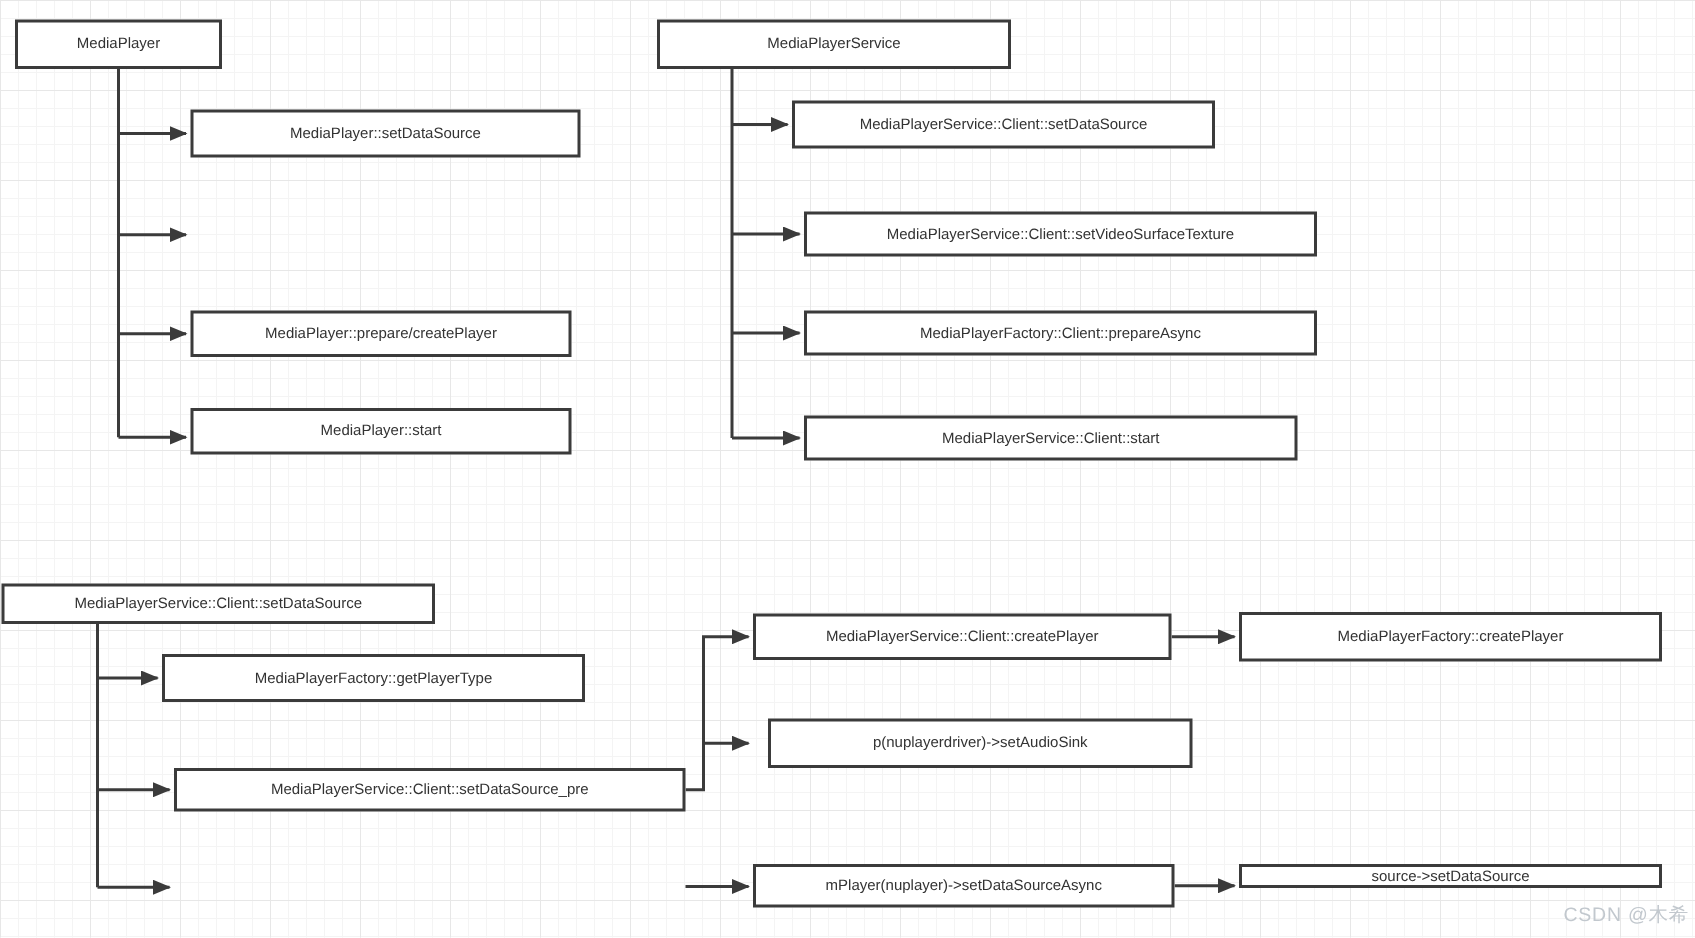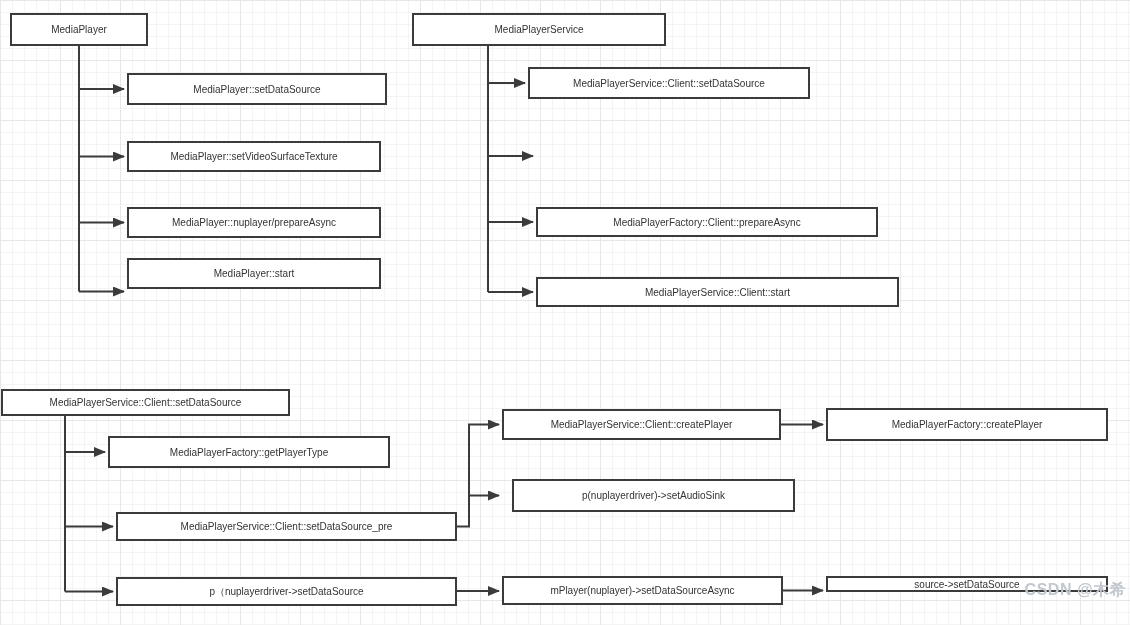--- a/index.html
+++ b/index.html
@@ -31,25 +31,24 @@
     font-size: 10px;
     display: flex;
     align-items: center;
     justify-content: center;
     white-space: nowrap;
     text-align: right;
   }
   .watermark {
     position: absolute;
     right: 4px;
-    top: 580px;
-    font-size: 16px;
+    top: 601px;
+    font-size: 13px;
     color: #c2c8ce;
     letter-spacing: 0.5px;
-    font-weight: bold;
   }
 </style>
 </head>
 <body>
 
 <div class="canvas">
 
   <svg class="wires" width="1130" height="625" viewBox="0 0 1130 625">
     <defs>
       <marker id="arr" markerUnits="userSpaceOnUse" markerWidth="12" markerHeight="10" viewBox="0 0 12 10" refX="11" refY="5" orient="auto">
@@ -80,33 +79,32 @@
 
       <path d="M781,424.5 H823" marker-end="url(#arr)"></path>
 
       <path d="M457,591 H499" marker-end="url(#arr)"></path>
       <path d="M783,590.5 H823" marker-end="url(#arr)"></path>
     </g>
   </svg>
 
   <div class="node" style="left:10px;top:13px;width:138px;height:33px">MediaPlayer</div>
   <div class="node" style="left:127px;top:73px;width:260px;height:32px">MediaPlayer::setDataSource</div>
-  <div class="node" style="left:127px;top:141px;width:254px;height:31px">MediaPlayer::setVideoSurfaceTexture</div>
-  <div class="node" style="left:127px;top:207px;width:254px;height:31px">MediaPlayer::nuplayer/prepareAsync</div>
-  <div class="node" style="left:127px;top:258px;width:254px;height:31px">MediaPlayer::start</div>
+  <div class="node" style="left:127px;top:207px;width:254px;height:31px">MediaPlayer::prepare/createPlayer</div>
+  <div class="node" style="left:127px;top:272px;width:254px;height:31px">MediaPlayer::start</div>
 
-  <div class="node" style="left:412px;top:13px;width:254px;height:33px">MediaPlayerService</div>
+  <div class="node" style="left:438px;top:13px;width:236px;height:33px">MediaPlayerService</div>
   <div class="node" style="left:528px;top:67px;width:282px;height:32px">MediaPlayerService::Client::setDataSource</div>
+  <div class="node" style="left:536px;top:141px;width:342px;height:30px">MediaPlayerService::Client::setVideoSurfaceTexture</div>
   <div class="node" style="left:536px;top:207px;width:342px;height:30px">MediaPlayerFactory::Client::prepareAsync</div>
-  <div class="node" style="left:536px;top:277px;width:363px;height:30px">MediaPlayerService::Client::start</div>
+  <div class="node" style="left:536px;top:277px;width:329px;height:30px">MediaPlayerService::Client::start</div>
 
   <div class="node" style="left:1px;top:389px;width:289px;height:27px">MediaPlayerService::Client::setDataSource</div>
   <div class="node" style="left:116px;top:512px;width:341px;height:29px">MediaPlayerService::Client::setDataSource_pre</div>
   <div class="node" style="left:108px;top:436px;width:282px;height:32px">MediaPlayerFactory::getPlayerType</div>
-  <div class="node" style="left:116px;top:577px;width:341px;height:29px">p（nuplayerdriver-&gt;setDataSource</div>
   <div class="node" style="left:502px;top:409px;width:279px;height:31px">MediaPlayerService::Client::createPlayer</div>
   <div class="node" style="left:512px;top:479px;width:283px;height:33px">p(nuplayerdriver)-&gt;setAudioSink</div>
   <div class="node" style="left:502px;top:576px;width:281px;height:29px">mPlayer(nuplayer)-&gt;setDataSourceAsync</div>
   <div class="node" style="left:826px;top:408px;width:282px;height:33px">MediaPlayerFactory::createPlayer</div>
   <div class="node" style="left:826px;top:576px;width:282px;height:16px">source-&gt;setDataSource</div>
 
   <div class="watermark">CSDN @木希</div>
 </div>
 
 </body></html>

